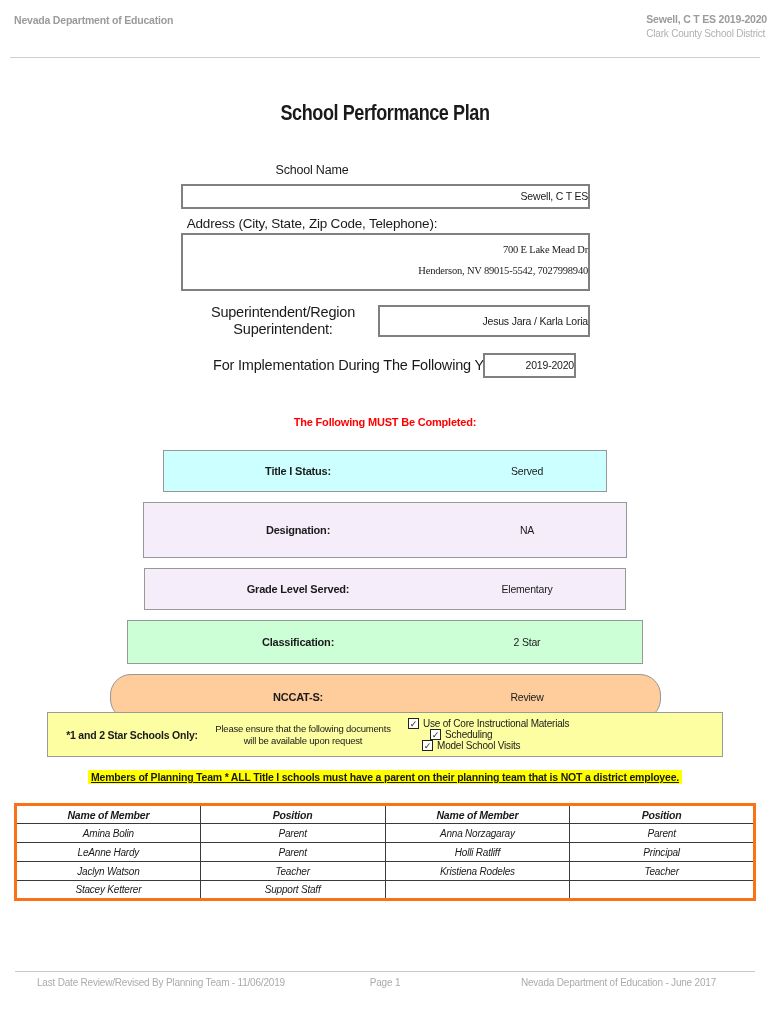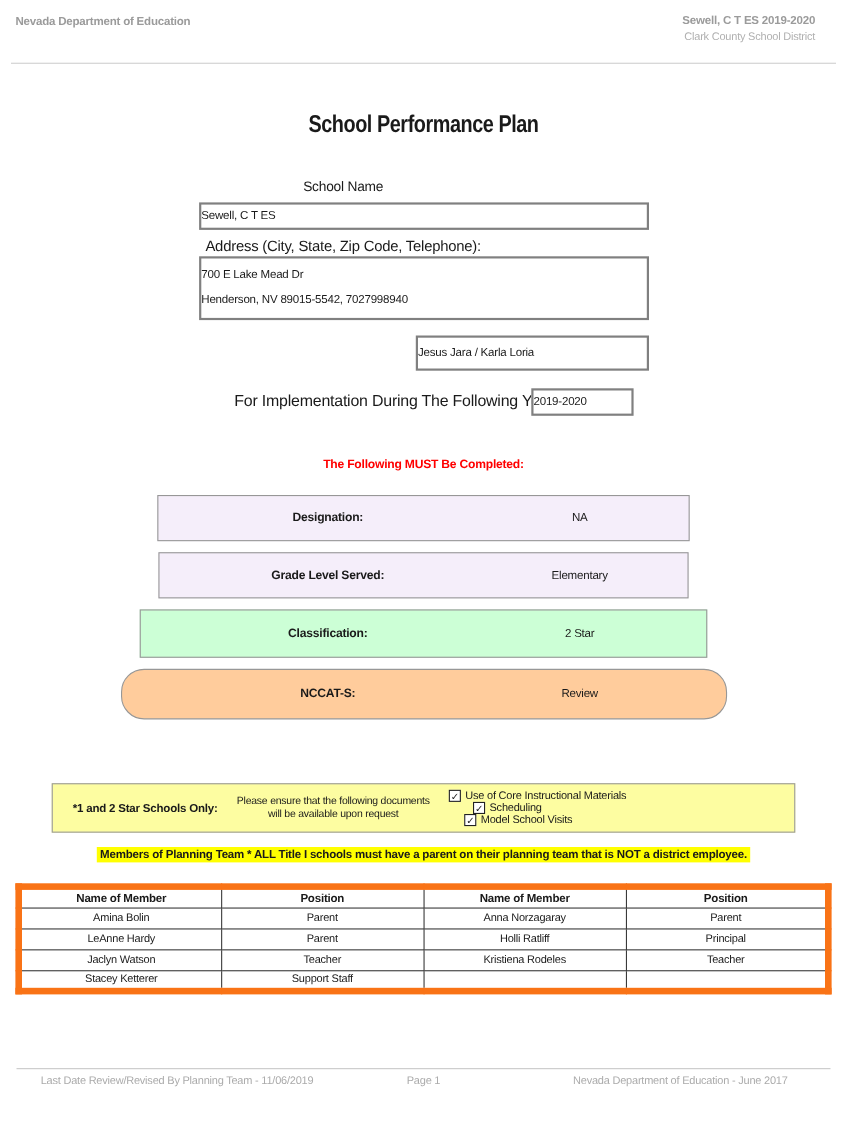--- a/index.html
+++ b/index.html
@@ -1,49 +1,49 @@
 <!DOCTYPE html>
 <html><head>
 <meta charset="utf-8">
 <style>
   * { margin:0; padding:0; box-sizing:border-box; }
   body { background:#fff; font-family:"Liberation Sans", sans-serif; color:#1a1a1a; }
   .page { position:relative; width:770px; height:1024px; background:#fff; overflow:hidden; letter-spacing:-0.2px; }
 
   
   .hdr-left { position:absolute; top:14px; left:14px; font-size:10.5px; font-weight:bold; color:#9b9b9b; }
-  .hdr-right { position:absolute; top:13px; right:29px; text-align:right; }
+  .hdr-right { position:absolute; top:13px; right:3px; }
   .hdr-right .l1 { font-size:10.5px; font-weight:bold; color:#9b9b9b; }
   .hdr-right .l2 { font-size:10px; color:#b0b0b0; margin-top:3px; }
   .hdr-rule { position:absolute; top:57px; left:10px; right:10px; border-top:1px solid #cfcfcf; }
 
   
   .title { position:absolute; top:100px; left:0; width:770px; text-align:center;
            font-size:22px; font-weight:bold; transform:scaleX(0.82); letter-spacing:-0.5px; }
 
   
   .lbl-center { position:absolute; width:624px; text-align:center; }
   .school-name-label { top:163px; font-size:12.5px; }
   .address-label { top:216px; font-size:13.5px; }
-  .inbox { position:absolute; border:2px solid #808080; background:#fff; text-align:left; font-size:10.5px; }
+  .inbox { position:absolute; border:2px solid #808080; background:#fff; text-align:right; font-size:10.5px; }
   .school-name-box { left:181px; top:184px; width:409px; height:25px; line-height:21px; }
-  .address-box { left:181px; top:233px; width:409px; height:58px; padding-top:9px; }
+  .address-box { left:181px; top:233px; width:409px; height:58px; padding-top:9px;font-family:Liberation Serif, serif; }
   .address-box .a2 { margin-top:10px; }
   .supt-label { position:absolute; left:203px; top:304px; width:160px; text-align:center; font-size:14.5px; line-height:17px; }
   .supt-box { left:378px; top:305px; width:212px; height:32px; line-height:28px; }
   .impl-label { position:absolute; left:213px; top:357px; font-size:14.5px; }
   .impl-box { left:483px; top:353px; width:93px; height:25px; line-height:21px; }
 
   .red-notice { position:absolute; top:416px; width:770px; text-align:center;
                 font-size:11px; font-weight:bold; color:#ff0000; }
 
   
   .sbox { position:relative; margin:0 auto 10px auto; border:1px solid #979797; }
   .sbox-0 { width:444px; height:42px; }
-  .sbox-1 { width:484px; height:42px; }
+  .sbox-1 { width:484px; height:56px; }
   .sbox-2 { width:482px; height:42px; }
   .sbox-3 { width:516px; height:44px; }
   .sbox-4 { width:551px; height:46px; }
   .sbox-stack { position:absolute; top:450px; left:0; width:770px; }
   .sbox .sl { position:absolute; top:50%; left:50%; transform:translate(-50%,-50%) translateX(-87px);
               font-size:11px; font-weight:bold; white-space:nowrap; }
   .sbox .sv { position:absolute; top:50%; left:50%; transform:translate(-50%,-50%) translateX(142px);
               font-size:10.5px; white-space:nowrap; }
 
   
@@ -53,28 +53,28 @@
   .yb-label { flex:0 0 152px; text-align:center; font-size:10.5px; font-weight:bold; }
   .yb-note { flex:0 0 178px; margin-left:6px; text-align:center; font-size:9.5px; line-height:11.5px; }
   .cb-item { display:flex; align-items:center; white-space:nowrap; font-size:10px; }
   .cb-item.c0 { margin-left:16px; }
   .cb-item.c1 { margin-left:38px; }
   .cb-item.c2 { margin-left:30px; }
   .cbx { display:inline-block; width:11px; height:11px; border:1px solid #222; background:#fff;
          font-size:9px; line-height:10px; text-align:center; margin-right:4px; }
 
   .planning-notice { position:absolute; top:767px; width:770px; text-align:center; }
-  .planning-notice span { background:#ffff00; font-size:10.5px; font-weight:bold; padding:1px 3px; }
+  .planning-notice span { background:#ffff00; font-size:10.5px; font-weight:bold; padding:1px 3px;text-decoration:underline; }
 
   
   .members { position:absolute; left:14px; top:803px; width:742px; border-collapse:collapse; }
   .members th, .members td { border:1px solid #3a3a3a; text-align:center; height:19px; }
   .members th { font-size:10.5px; font-weight:bold; }
   .members td { font-size:10px; }
-  .members { border:6px solid #f97316; }
+  .members { border:3px solid #f97316;font-style:italic; }
   .members col { width:25%; }
 
   
   .ftr-rule { position:absolute; top:971px; left:15px; right:15px; border-top:1px solid #c9c9c9; }
   .ftr { position:absolute; top:977px; width:770px; font-size:10px; color:#ababab; }
   .ftr .fl { position:absolute; left:37px; }
   .ftr .fc { position:absolute; left:0; width:770px; text-align:center; }
   .ftr .fr { position:absolute; right:54px; }
 </style>
 </head>
@@ -93,28 +93,33 @@
 
   <div class="lbl-center school-name-label">School Name</div>
   <div class="inbox school-name-box">Sewell, C T ES</div>
 
   <div class="lbl-center address-label">Address (City, State, Zip Code, Telephone):</div>
   <div class="inbox address-box">
     <div class="a1">700 E Lake Mead Dr</div>
     <div class="a2">Henderson, NV  89015-5542, 7027998940</div>
   </div>
 
+  <div class="supt-label">Superintendent/Region Superintendent:</div>
   <div class="inbox supt-box">Jesus Jara / Karla Loria</div>
 
   <div class="impl-label">For Implementation During The Following Years:</div>
   <div class="inbox impl-box">2019-2020</div>
 
   <div class="red-notice">The Following MUST Be Completed:</div>
 
   <div class="sbox-stack" id="sbox-stack">
+      <div class="sbox sbox-0" style="background: rgb(204, 255, 255);">
+        <span class="sl">Title I Status:</span>
+        <span class="sv">Served</span>
+      </div>
       <div class="sbox sbox-1" style="background: rgb(245, 238, 250);">
         <span class="sl">Designation:</span>
         <span class="sv">NA</span>
       </div>
       <div class="sbox sbox-2" style="background: rgb(245, 238, 250);">
         <span class="sl">Grade Level Served:</span>
         <span class="sv">Elementary</span>
       </div>
       <div class="sbox sbox-3" style="background: rgb(204, 255, 214);">
         <span class="sl">Classification:</span>

